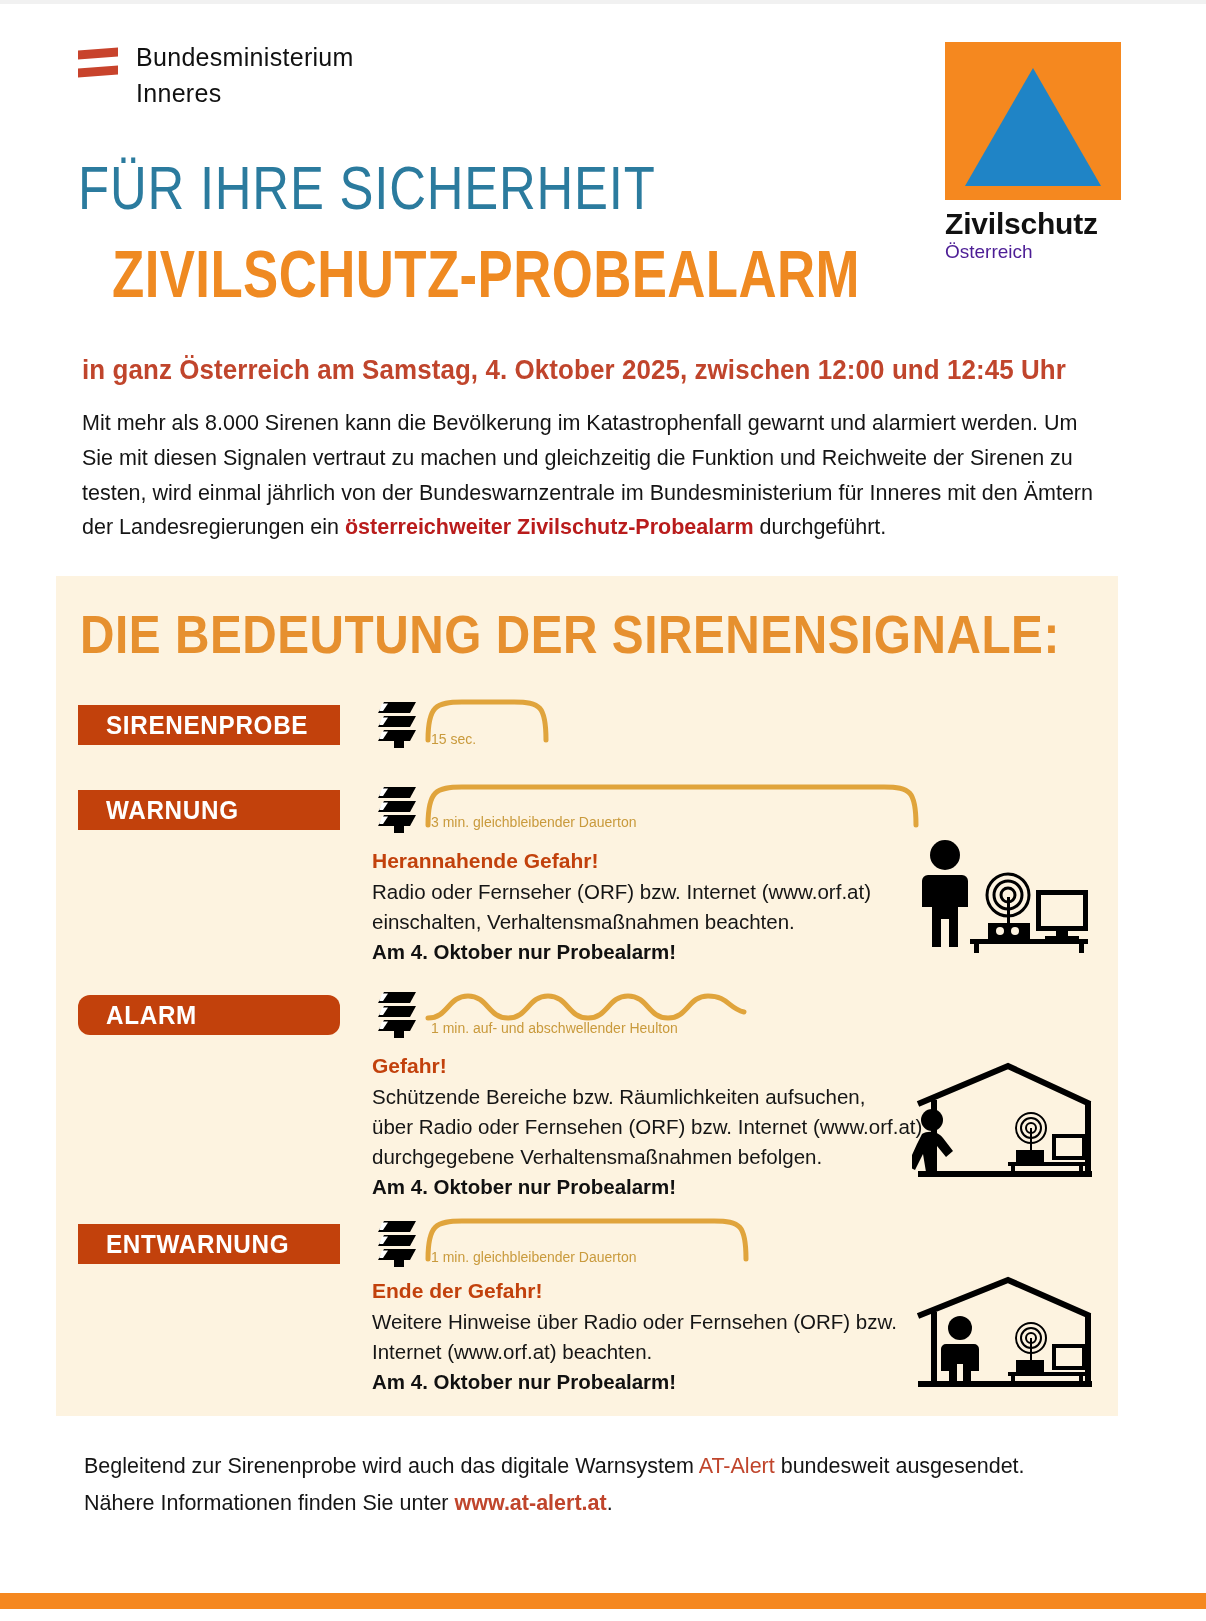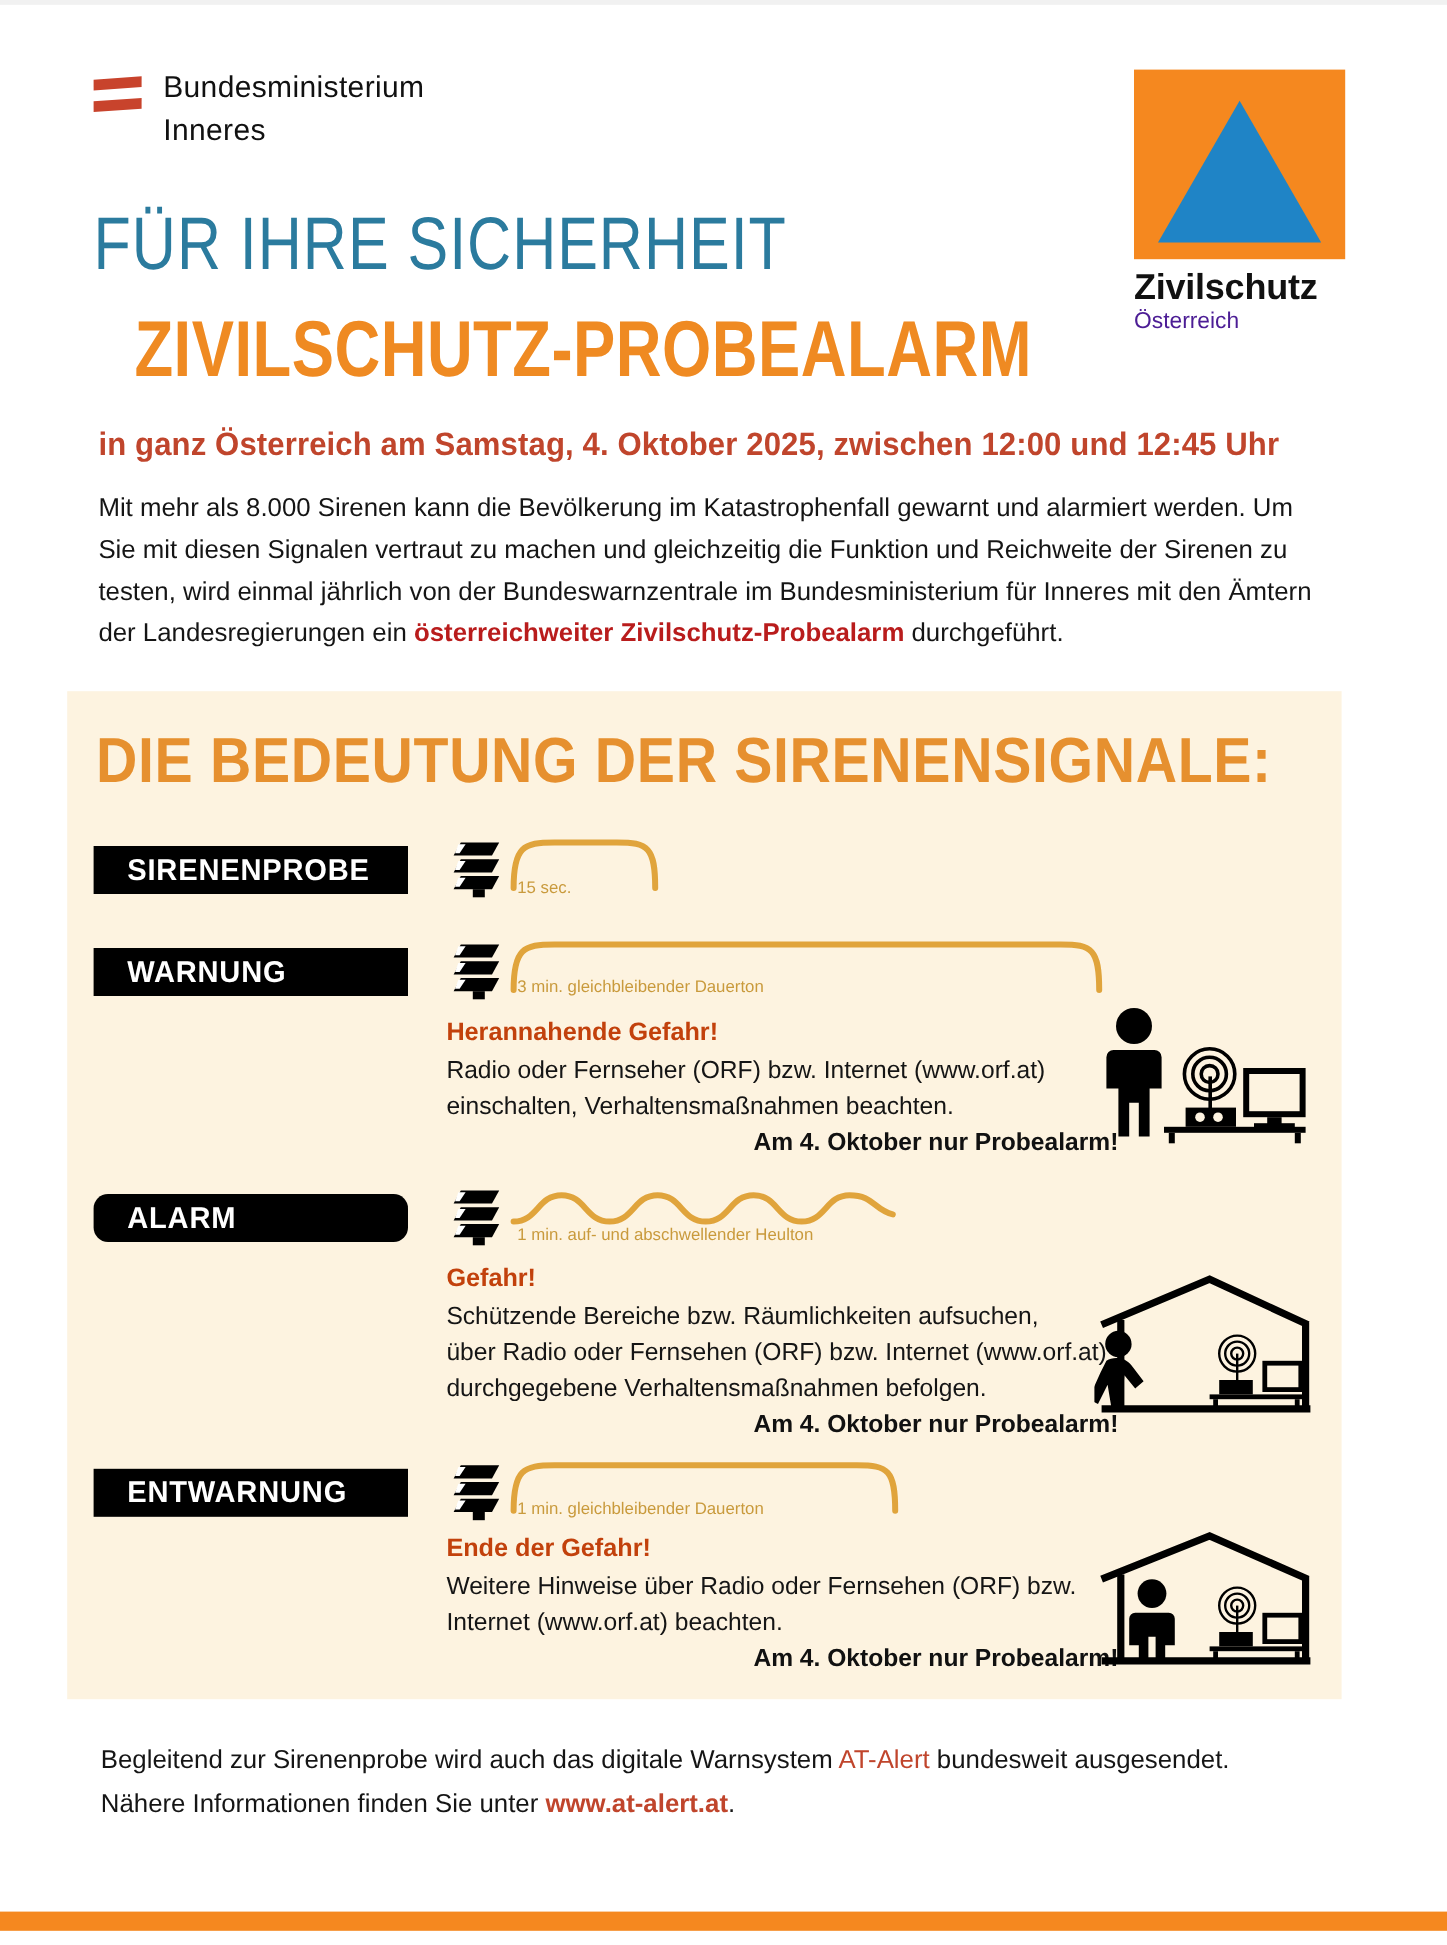--- a/index.html
+++ b/index.html
@@ -12,21 +12,21 @@
     height: 1621px;
     position: relative;
     font-family: "Liberation Sans", "DejaVu Sans", sans-serif;
     color: #1a1a1a;
     overflow: hidden;
   }
 
   
   .header {
     position: absolute;
-    left: 0; top: 16px;
+    left: 0; top: 0;
     width: 1056px;
     height: 320px;
   }
   .bmi-logo {
     position: absolute;
     left: 78px; top: 40px;
     display: flex;
     align-items: flex-start;
     gap: 18px;
   }
@@ -160,21 +160,21 @@
     white-space: nowrap;
     transform: scaleX(0.90);
     transform-origin: left top;
   }
 
   .tag {
     position: absolute;
     left: 22px;
     width: 262px;
     height: 40px;
-    background: #000000;
+    background: #c2410c;
     display: flex;
     align-items: center;
     box-sizing: border-box;
     padding-left: 28px;
   }
   .tag span {
     font-family: "Liberation Sans Narrow", "Liberation Sans", sans-serif;
     color: #ffffff;
     font-size: 25px;
     font-weight: 700;
@@ -228,21 +228,21 @@
     color: #151515;
   }
   .block.b2 { top: 270px; }
   .block.b3 { top: 475px; }
   .block.b4 { top: 700px; }
   .block .ttl {
     font-weight: 700;
     color: #c2410c;
     font-size: 21px;
   }
-  .block .strong { font-weight: 700; color: #111; text-align: right; }
+  .block .strong { font-weight: 700; color: #111; }
 
   .picto {
     position: absolute;
     left: 912px;
   }
   .picto.p2 { top: 835px; }
   .picto.p3 { top: 1058px; }
   .picto.p4 { top: 1272px; }
 
   

